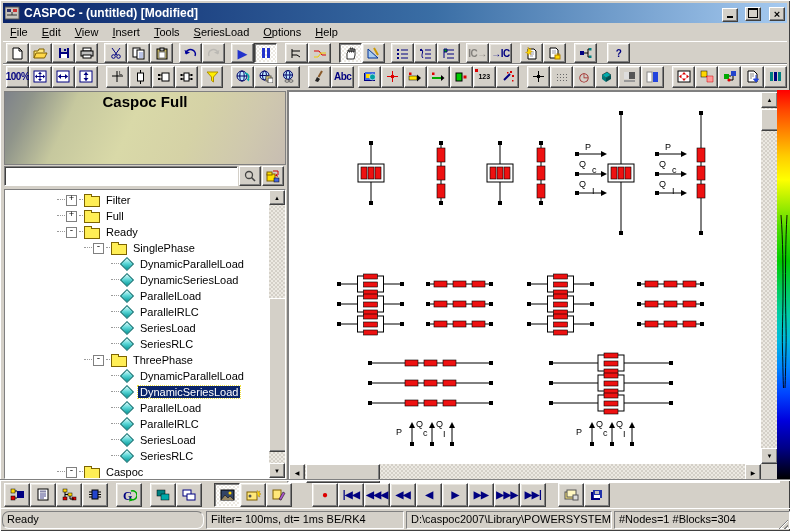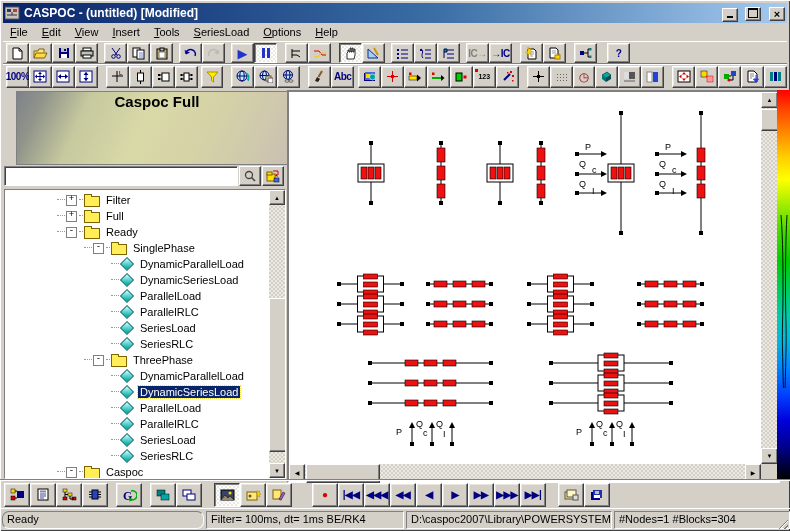--- a/index.html
+++ b/index.html
@@ -41,21 +41,21 @@
     background-color:#ece9e2;
     background-image:linear-gradient(45deg,#fff 25%,transparent 25%,transparent 75%,#fff 75%),
                      linear-gradient(45deg,#fff 25%,transparent 25%,transparent 75%,#fff 75%);
     background-size:4px 4px;background-position:0 0,2px 2px;}
   .tbtn.disabled .icn, .tbtn.disabled .ttxt{opacity:.4;filter:grayscale(1);}
   .icn{display:flex;align-items:center;justify-content:center;line-height:1;}
   .ttxt{font-size:10px;font-weight:bold;color:#000080;letter-spacing:-0.5px;white-space:nowrap;}
   .tgap{display:inline-block;height:1px;}
   
   .banner{left:4px;top:91px;width:280px;height:72px;border:1px solid #808080;
-    background:linear-gradient(115deg,#7e828a 0%,#8f948a 9%,#c6c89e 24%,#d9d9a8 45%,#d5d2a6 66%,#cfc8ae 85%,#c7bdb2 100%);margin-left:12px;}
+    background:linear-gradient(115deg,#7e828a 0%,#8f948a 9%,#c6c89e 24%,#d9d9a8 45%,#d5d2a6 66%,#cfc8ae 85%,#c7bdb2 100%);}
   .banner-title{text-align:center;font-size:15px;font-weight:bold;color:#000;padding-top:1px;}
   .search-row{left:4px;top:165px;width:280px;height:22px;display:flex;align-items:center;}
   .search-input{flex:1;height:18px;border:1px solid;border-color:#808080 #fff #fff #808080;
     box-shadow:inset 1px 1px 0 #404040;font-size:11px;padding:0 3px;
     font-family:"Liberation Sans",sans-serif;background:#fff;}
   .mini-btn{width:22px;height:20px;margin-left:1px;background:#d4d0c8;border:1px solid;
     border-color:#fff #404040 #404040 #fff;box-shadow:inset -1px -1px 0 #808080;
     display:flex;align-items:center;justify-content:center;padding:0;}
   .tree-area{left:4px;top:189px;width:280px;height:288px;background:#fff;
     border:1px solid;border-color:#808080 #fff #fff #808080;overflow:hidden;}

